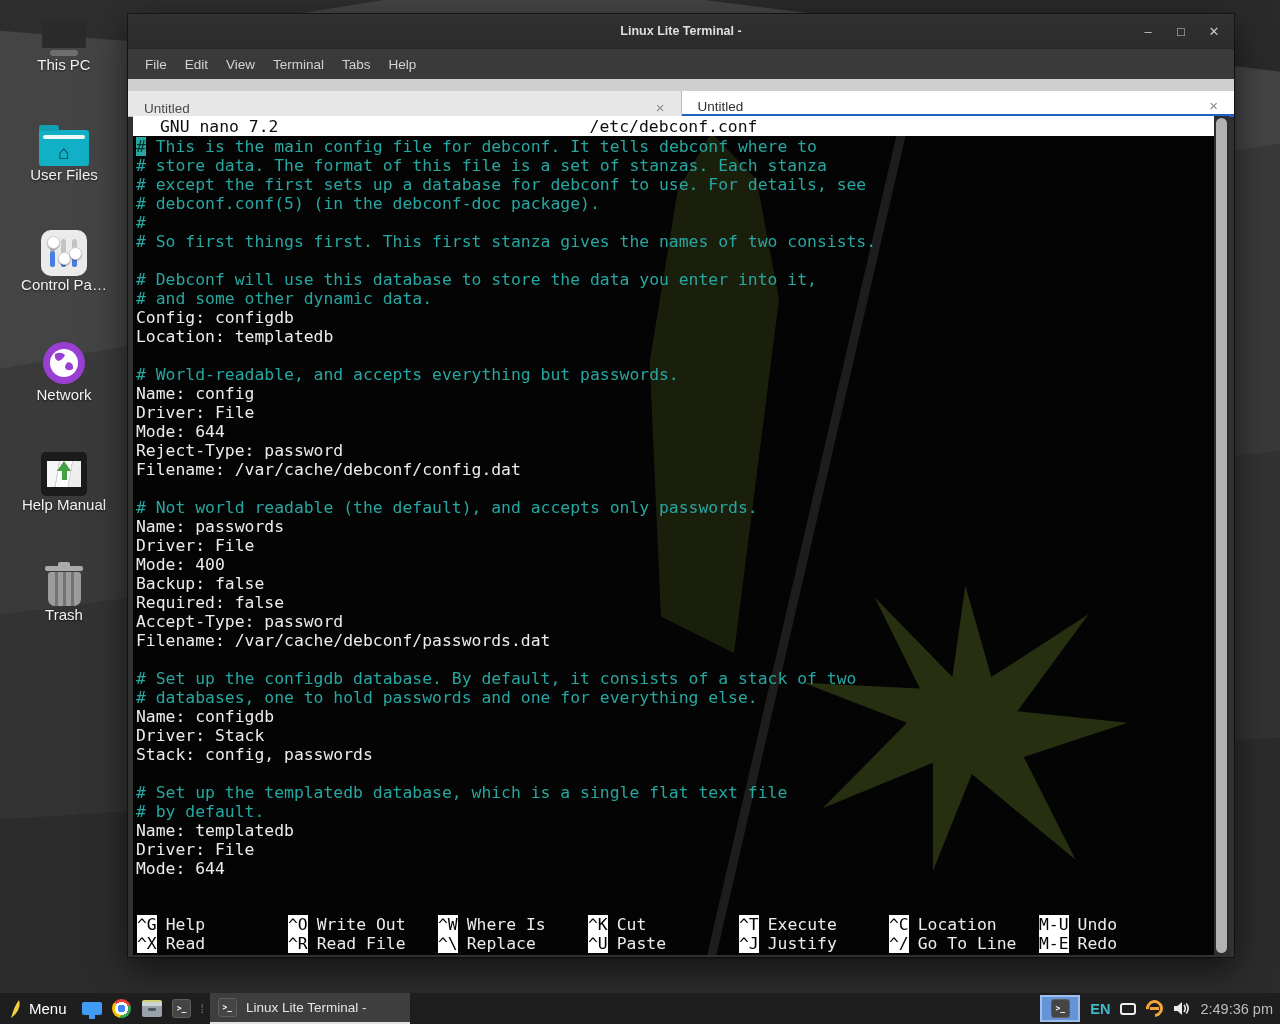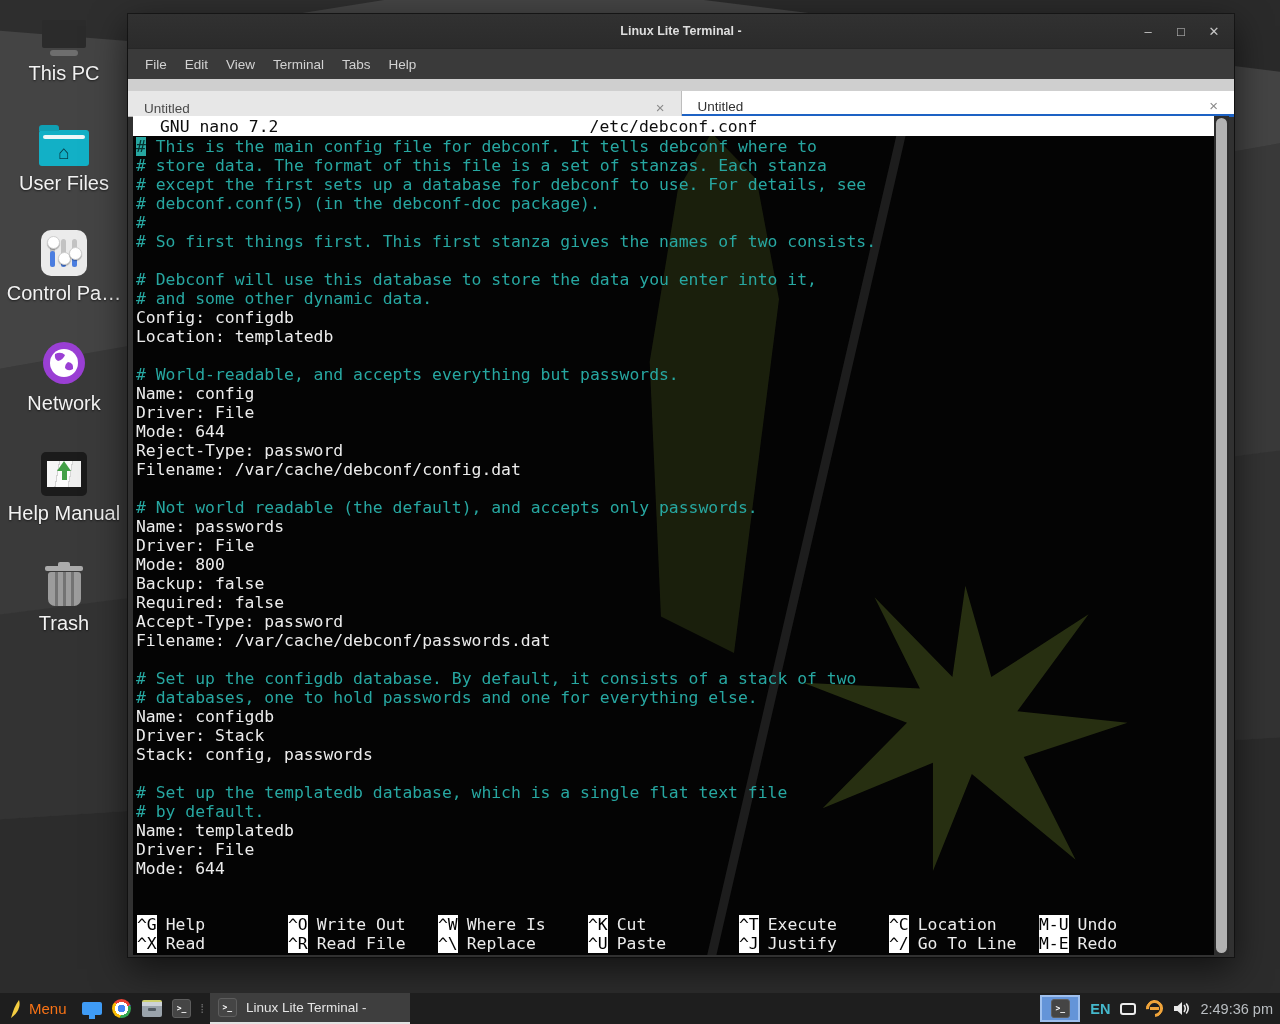--- a/index.html
+++ b/index.html
@@ -10,21 +10,21 @@
   .f2{background:#3a3a3a;clip-path:polygon(0 36%,100% 14%,100% 44%,0 60%);}
   .f3{background:#333;clip-path:polygon(0 60%,100% 44%,100% 72%,0 80%);}
   .f4{background:#2c2c2c;clip-path:polygon(0 80%,100% 72%,100% 100%,0 100%);}
   .f5{background:#2a2a2a;clip-path:polygon(55% 0,100% 0,100% 7%);}
   .f6{background:#2e2e2e;clip-path:polygon(0 0,30% 0,10% 4%,0 3%);}
 
   
   .dicons{position:absolute;left:0;top:28;width:128px;display:flex;flex-direction:column;align-items:center;}
   .dicon{width:120px;height:110px;display:flex;flex-direction:column;align-items:center;}
   .dicon .art{height:56px;display:flex;align-items:flex-end;justify-content:center;}
-  .dicon .lbl{margin-top:6px;color:#f2f2f2;font-size:20px;text-shadow:0 1px 2px rgba(0,0,0,.6);
+  .dicon .lbl{color:#f2f2f2;font-size:15px;text-shadow:0 1px 2px rgba(0,0,0,.6);
               max-width:116px;white-space:nowrap;overflow:hidden;}
   .pc-screen{width:44px;height:28px;background:#2b2b2b;border-radius:2px;}
   .pc-stand{width:28px;height:6px;background:#6e6e6e;border-radius:3px;margin:2px auto 0;}
   .folder{position:relative;width:50px;height:36px;background:#12b0c6;border-radius:3px;margin-top:6px;
           display:flex;align-items:flex-end;justify-content:center;}
   .folder:before{content:"";position:absolute;top:-5px;left:0;width:20px;height:6px;background:#0fa0b4;border-radius:3px 3px 0 0;}
   .folder .stripe{position:absolute;top:5px;left:4px;right:4px;height:4px;background:#eef7f8;border-radius:2px;}
   .folder .home{color:#073c46;font-size:19px;font-weight:bold;line-height:26px;}
   .cpanel{width:46px;height:46px;background:#ebebeb;border-radius:10px;position:relative;}
   .sl{position:absolute;top:9px;width:5px;height:28px;background:#c3c3c3;border-radius:3px;}
@@ -82,21 +82,21 @@
   .sc-group:nth-child(5){left:603px;} .sc-group:nth-child(6){left:753px;}
   .sc-group:nth-child(7){left:903px;}
   .sc-row{height:19px;white-space:pre;}
   .sc-key{background:#fff;color:#000;}
   .sc-label{margin-left:9px;color:#ececec;}
   .term-scrollbar{width:15px;background:#2d2d2d;position:relative;}
   .sthumb{position:absolute;left:2px;right:2px;top:2px;bottom:2px;background:#b2b2b2;border-radius:7px;}
 
   
   .taskbar{position:absolute;left:0;bottom:0;width:100%;height:31px;background:#1e1e1e;display:flex;align-items:center;box-sizing:border-box;}
-  .menu-btn{display:flex;align-items:center;gap:7px;padding:0 10px 0 8px;height:100%;color:#f97316;font-size:15px;}
+  .menu-btn{display:flex;align-items:center;gap:7px;padding:0 10px 0 8px;height:100%;color:#ffffff;font-size:15px;}
   .launcher{width:30px;height:100%;display:flex;align-items:center;justify-content:center;}
   .sd-icon{width:20px;height:13px;background:#3f9bf5;border-radius:2px;position:relative;}
   .sd-icon:after{content:"";position:absolute;left:7px;bottom:-4px;width:6px;height:4px;background:#3f9bf5;}
   .chrome{width:19px;height:19px;border-radius:50%;
      background:radial-gradient(circle,#4285f4 0 4px,#fff 4px 6.5px,transparent 6.5px),
      conic-gradient(from -50deg,#ea4335 0 33%,#4285f4 33% 34%,#34a853 34% 66%,#fbbc05 66% 100%);}
   .cabinet{width:20px;height:17px;border-radius:2px;position:relative;
      background:linear-gradient(#cdd06e 0 2px,#ccd2d7 2px 6px,#9aa3ab 6px);}
   .cabinet:after{content:"";position:absolute;left:6px;top:8px;width:8px;height:2.5px;background:#525b63;border-radius:1px;}
   .term-ico{width:19px;height:19px;background:#454545;border:1px solid #5d5d5d;border-radius:3px;box-sizing:border-box;
@@ -247,21 +247,21 @@
           <div class="term-line comment"># World-readable, and accepts everything but passwords.</div>
           <div class="term-line">Name: config</div>
           <div class="term-line">Driver: File</div>
           <div class="term-line">Mode: 644</div>
           <div class="term-line">Reject-Type: password</div>
           <div class="term-line">Filename: /var/cache/debconf/config.dat</div>
           <div class="term-line">&nbsp;</div>
           <div class="term-line comment"># Not world readable (the default), and accepts only passwords.</div>
           <div class="term-line">Name: passwords</div>
           <div class="term-line">Driver: File</div>
-          <div class="term-line">Mode: 800</div>
+          <div class="term-line">Mode: 400</div>
           <div class="term-line">Backup: false</div>
           <div class="term-line">Required: false</div>
           <div class="term-line">Accept-Type: password</div>
           <div class="term-line">Filename: /var/cache/debconf/passwords.dat</div>
           <div class="term-line">&nbsp;</div>
           <div class="term-line comment"># Set up the configdb database. By default, it consists of a stack of two</div>
           <div class="term-line comment"># databases, one to hold passwords and one for everything else.</div>
           <div class="term-line">Name: configdb</div>
           <div class="term-line">Driver: Stack</div>
           <div class="term-line">Stack: config, passwords</div>

